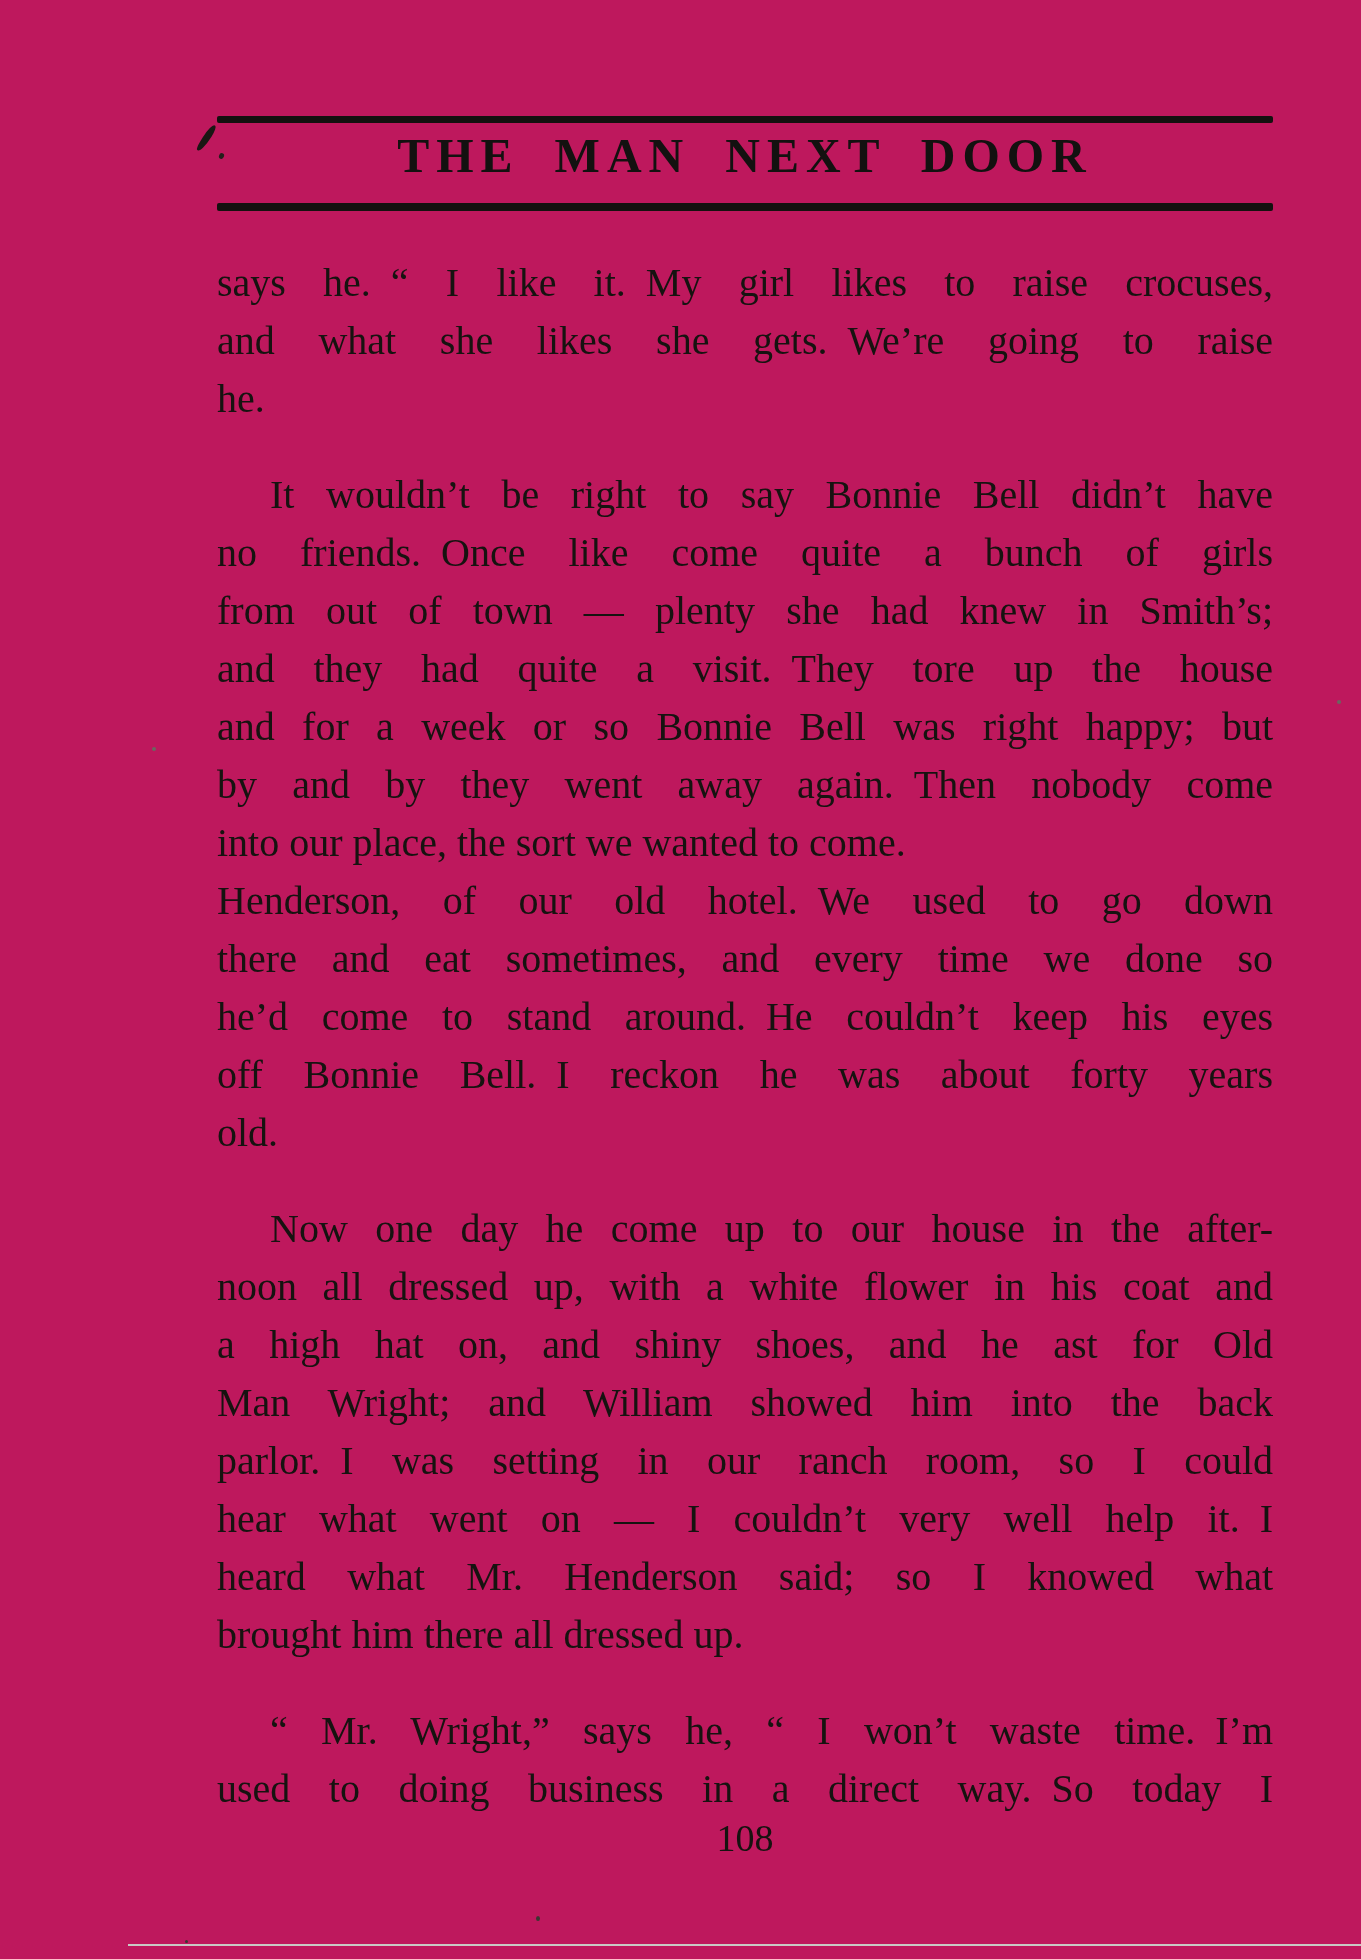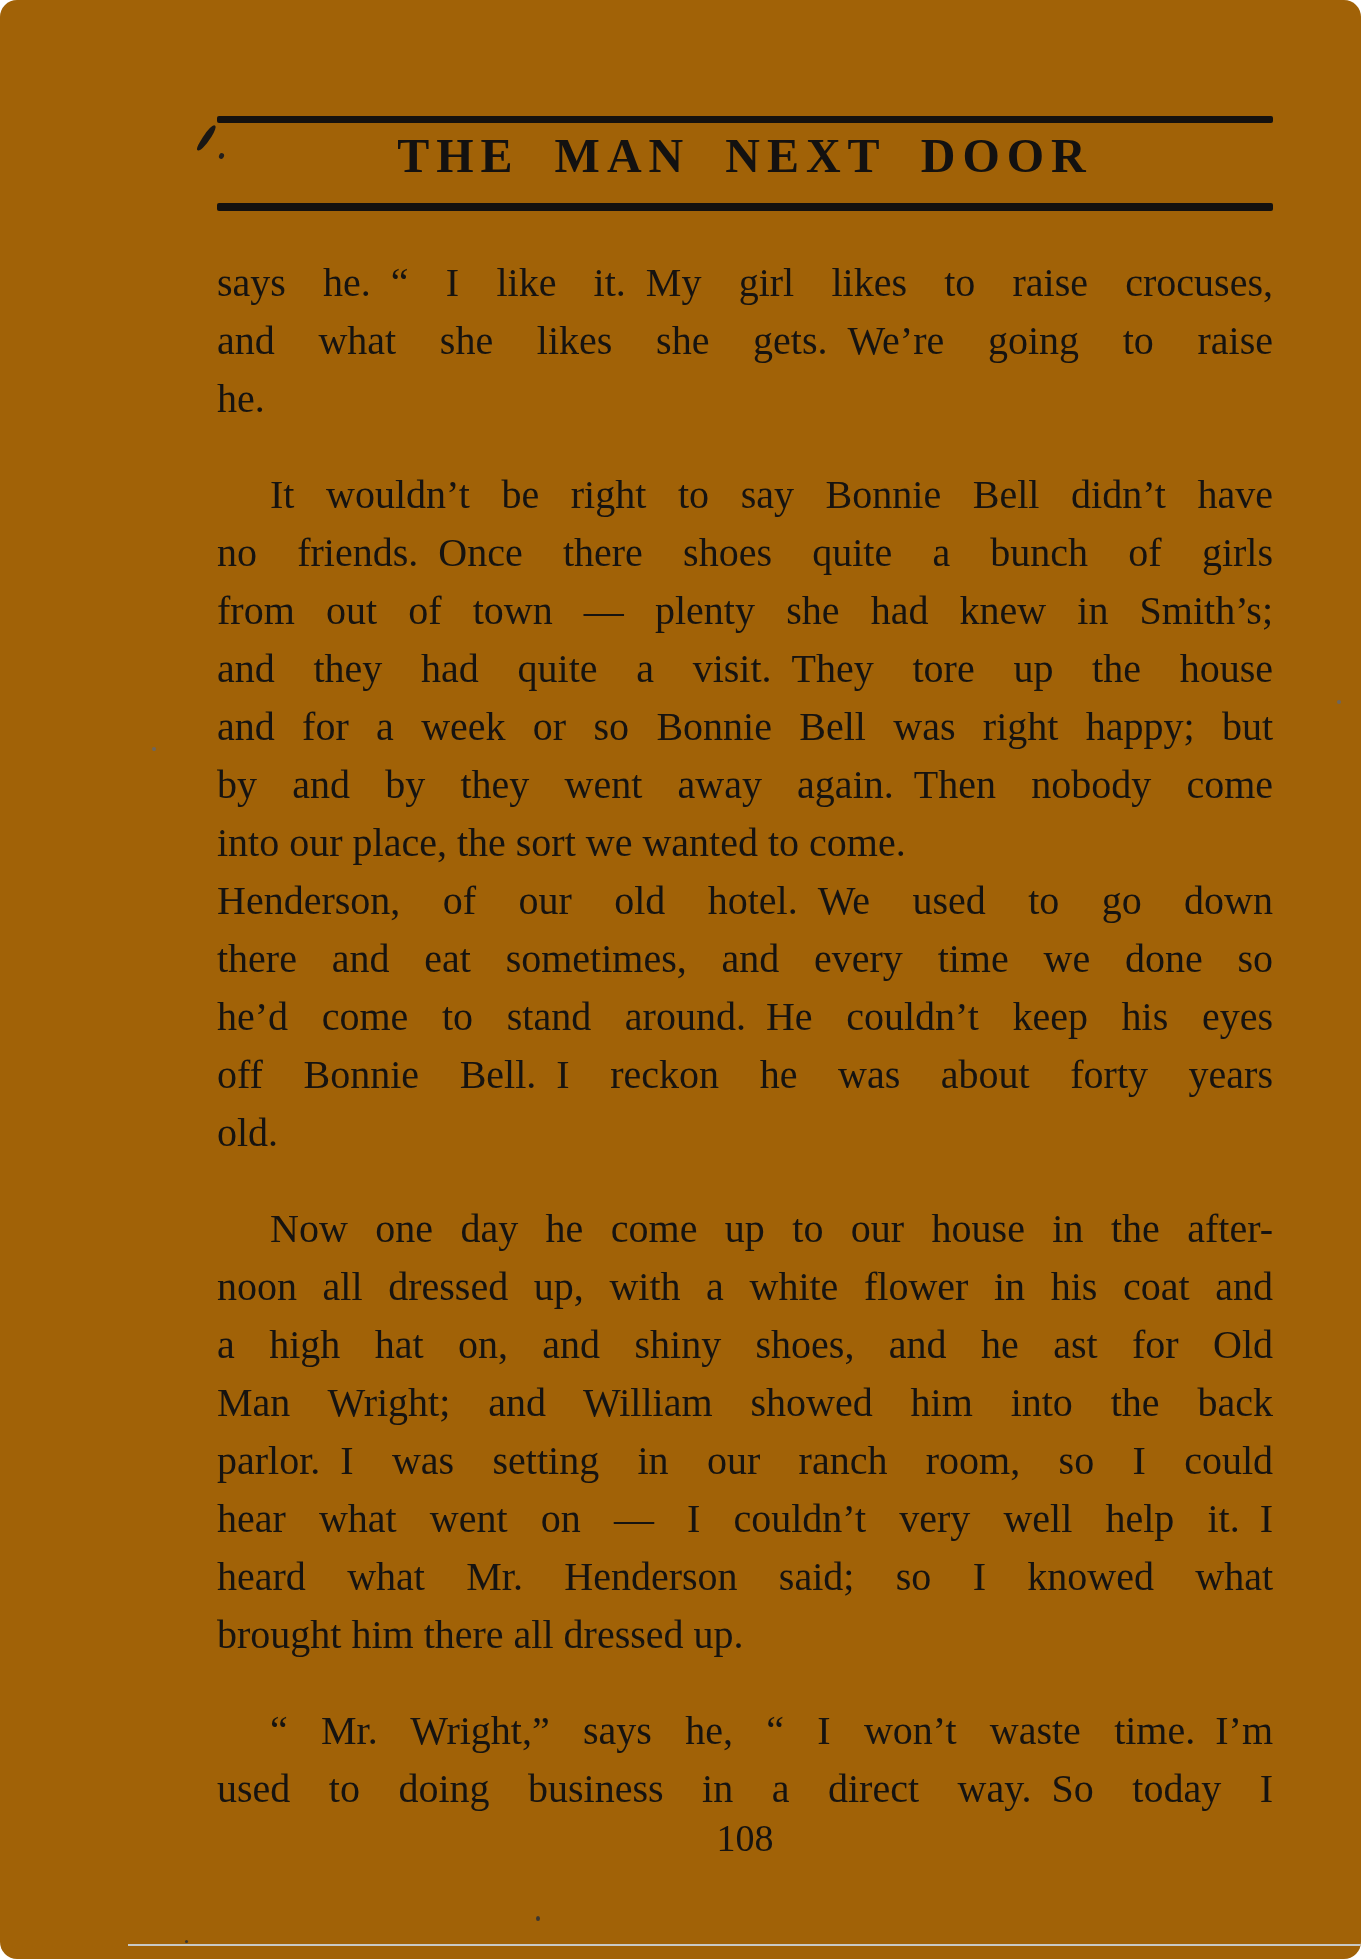--- a/index.html
+++ b/index.html
@@ -4,24 +4,23 @@
 <style>
   html, body { margin: 0; padding: 0; }
   body {
     width: 1361px; height: 1959px;
     background: #ffffff;
     font-family: "Liberation Serif", "DejaVu Serif", serif;
   }
   .page {
     position: relative;
     width: 1361px; height: 1959px;
-    background: #a16207;
+    background: #be185d;
     color: #171412;
     overflow: hidden;
-    border-radius: 17px;
   }
   
   .rule {
     position: absolute;
     left: 217px; width: 1056px;
     background: #14110f;
     border-radius: 2px;
   }
   .rule-top { top: 116px; height: 7px; }
   .rule-bottom { top: 203px; height: 8px; }
@@ -106,21 +105,21 @@
 
   <div class="rule rule-bottom"></div>
 
   <main class="body-block">
 
     <div class="line">says he. “ I like it. My girl likes to raise crocuses,</div>
     <div class="line">and what she likes she gets. We’re going to raise</div>
     <div class="line last">he.</div>
 
     <div class="line ind">It wouldn’t be right to say Bonnie Bell didn’t have</div>
-    <div class="line">no friends. Once there shoes quite a bunch of girls</div>
+    <div class="line">no friends. Once like come quite a bunch of girls</div>
     <div class="line">from out of town — plenty she had knew in Smith’s;</div>
     <div class="line">and they had quite a visit. They tore up the house</div>
     <div class="line">and for a week or so Bonnie Bell was right happy; but</div>
     <div class="line">by and by they went away again. Then nobody come</div>
     <div class="line last">into our place, the sort we wanted to come.</div>
 
     <div class="line">Henderson, of our old hotel. We used to go down</div>
     <div class="line">there and eat sometimes, and every time we done so</div>
     <div class="line">he’d come to stand around. He couldn’t keep his eyes</div>
     <div class="line">off Bonnie Bell. I reckon he was about forty years</div>

